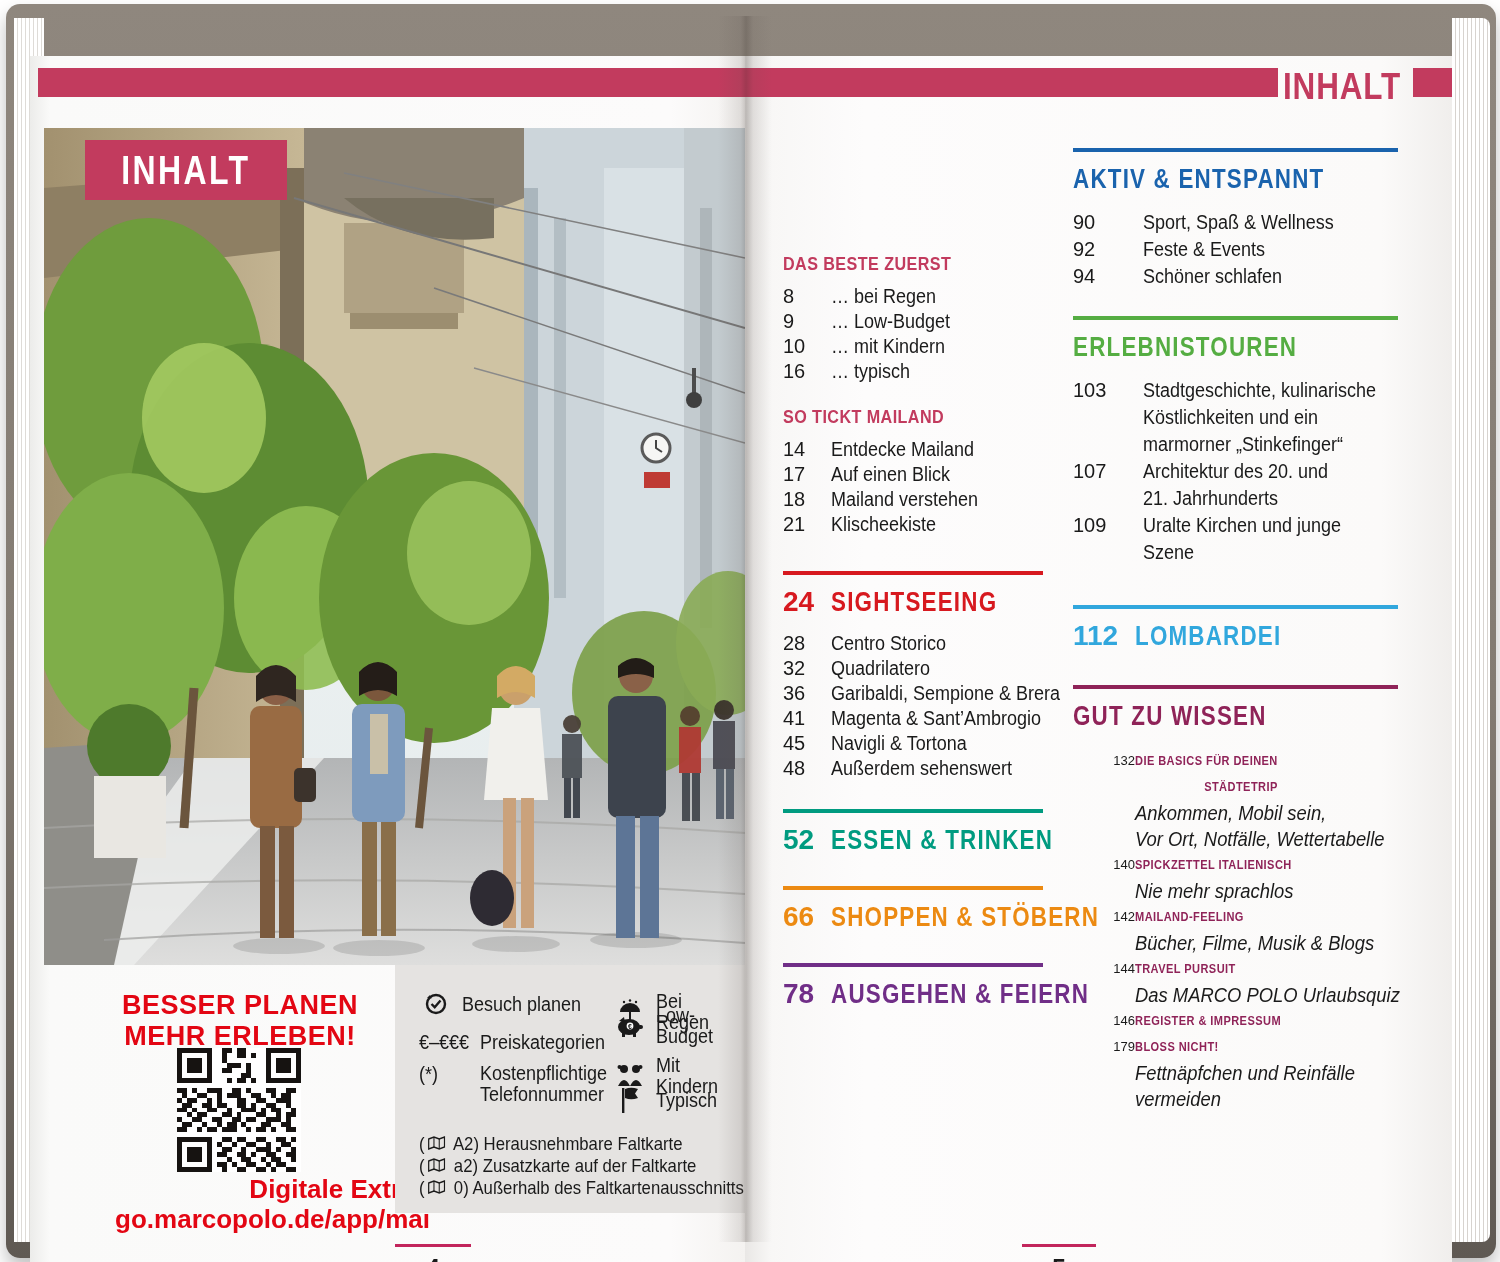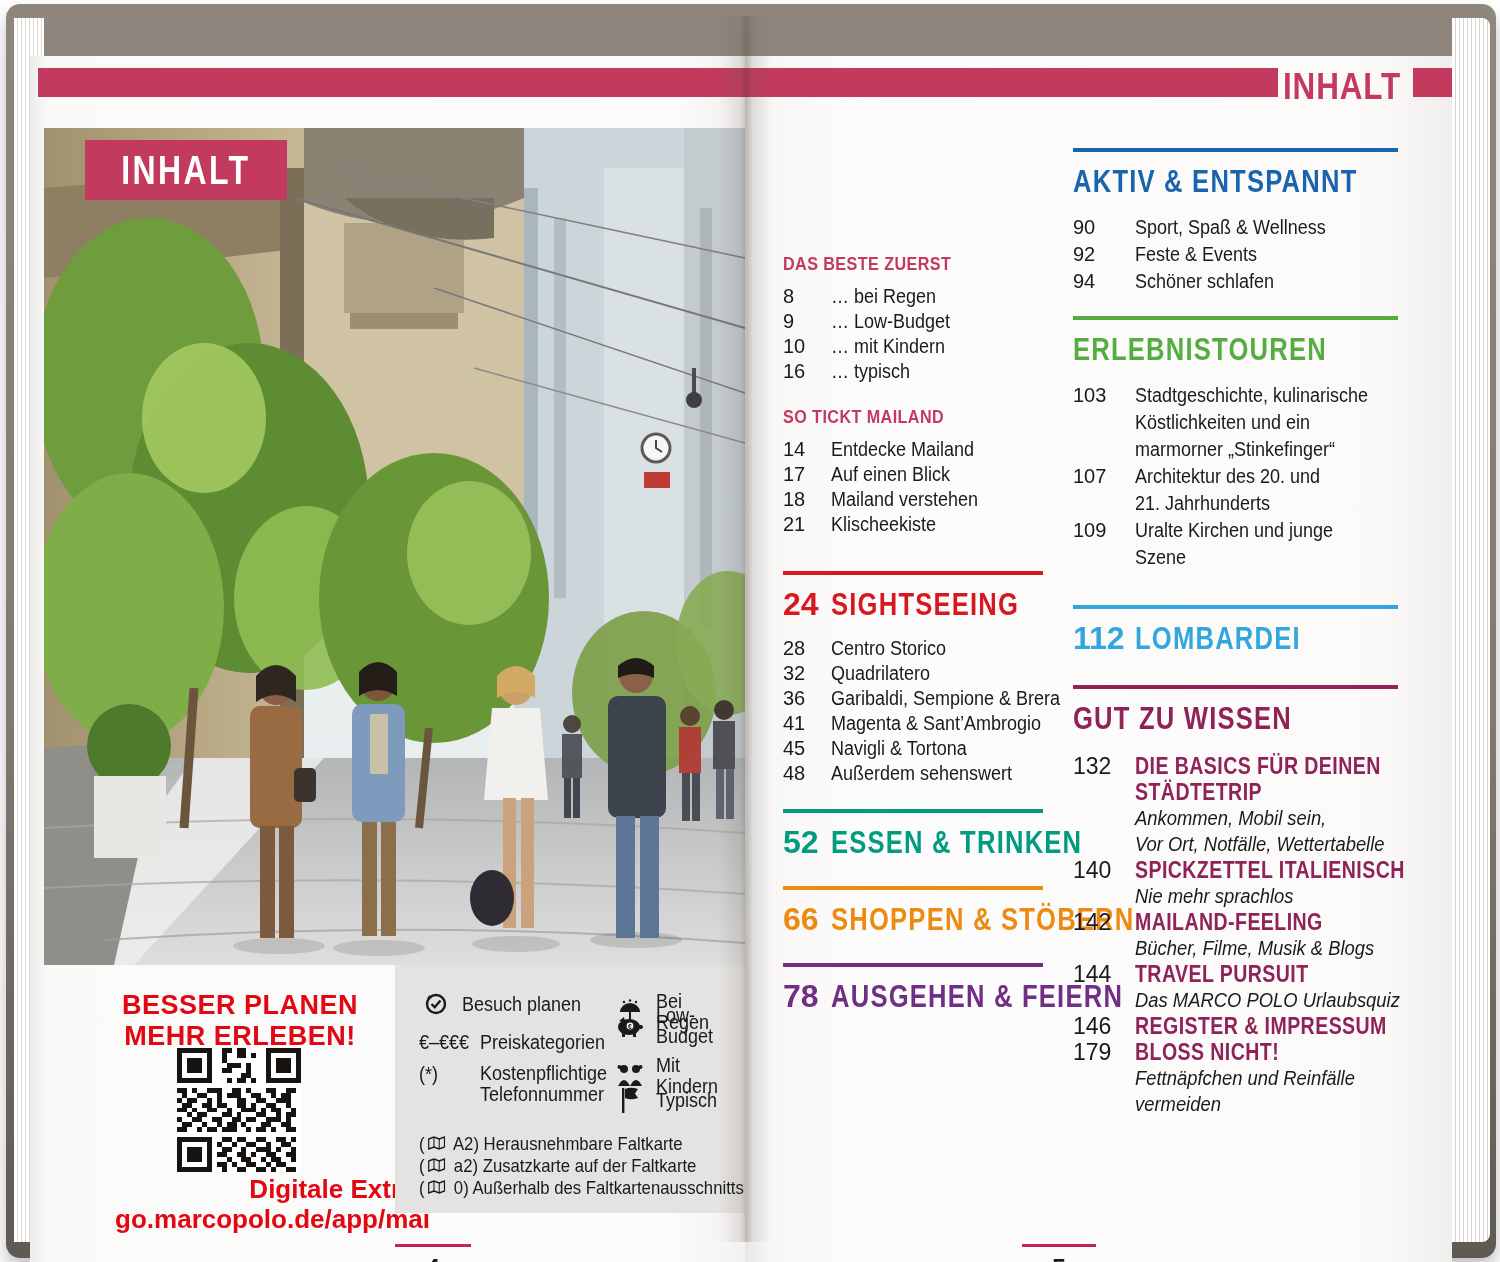--- a/index.html
+++ b/index.html
@@ -44,31 +44,31 @@
       white-space:pre;transform:scaleX(.88);transform-origin:0 50%;}
   
   .foot{position:absolute;top:1188px;border-top:3px solid #c2255c;padding-top:7px;text-align:center;
       font-weight:bold;font-size:25px;color:#1a1a1a;}
   
   .sec{position:absolute;left:38px;width:260px;}
   .rsec{position:absolute;left:328px;width:325px;}
   .rule{height:4px;margin-bottom:11px;}
   .minihdr{font-weight:bold;font-size:19px;letter-spacing:.5px;color:#c23b5e;white-space:pre;
       transform:scaleX(.85);transform-origin:0 50%;margin-bottom:9px;}
-  .bighdr{display:flex;align-items:center;font-weight:bold;font-size:32px;}
+  .bighdr{display:flex;align-items:center;font-weight:bold;font-size:28px;}
   .bighdr .n{width:48px;flex:none;}
   .rsec .bighdr .n{width:62px;}
   .bighdr .t{letter-spacing:1.5px;white-space:pre;transform:scaleX(.8);transform-origin:0 50%;}
   .items{margin-top:13px;}
   .row{display:flex;font-size:20px;line-height:25px;color:#1a1a1a;}
-  .rsec .row{line-height:27px;}
+  .rsec .row{line-height:27px;gap:8px;}
   .row .n{width:48px;flex:none;}
   .rsec .row .n{width:62px;}
   .row .t{white-space:pre;transform:scaleX(.9);transform-origin:0 0;}
-  .wrow{display:flex;font-size:23px;line-height:26px;}
+  .wrow{display:flex;font-size:13px;line-height:26px;text-align:right;}
   .wrow .n{width:62px;flex:none;color:#1a1a1a;}
   .wrow .t{font-weight:bold;color:#8f2358;letter-spacing:.5px;white-space:pre;transform:scaleX(.85);transform-origin:0 0;}
   .wsub{font-style:italic;color:#1a1a1a;font-size:20px;line-height:26px;margin-left:62px;white-space:pre;
       transform:scaleX(.92);transform-origin:0 0;}
   .c-red{color:#d7191f}.b-red{background:#d7191f}
   .c-teal{color:#009b80}.b-teal{background:#009b80}
   .c-orange{color:#ec8a12}.b-orange{background:#ec8a12}
   .c-purple{color:#702e87}.b-purple{background:#702e87}
   .c-blue{color:#1a63ad}.b-blue{background:#1a63ad}
   .c-green{color:#55ad42}.b-green{background:#55ad42}

